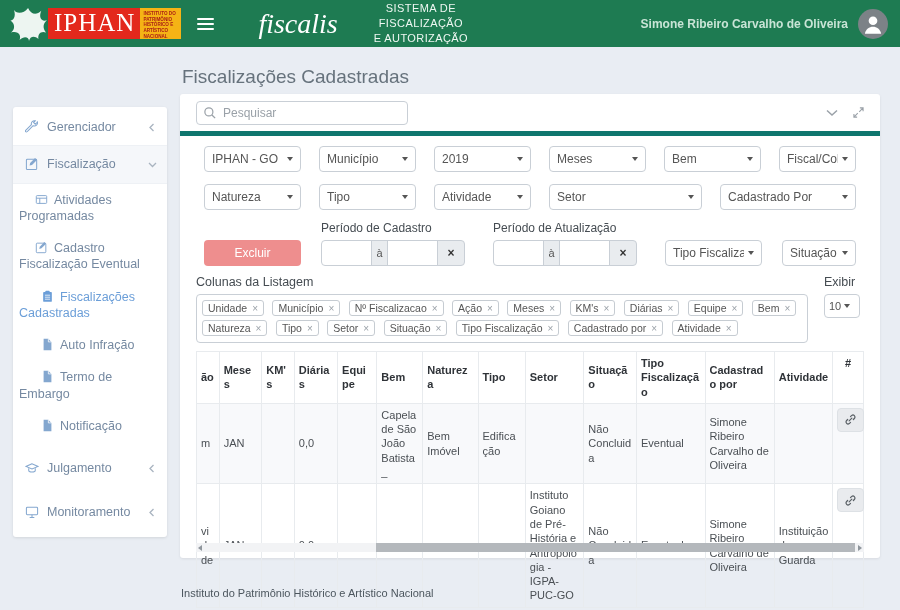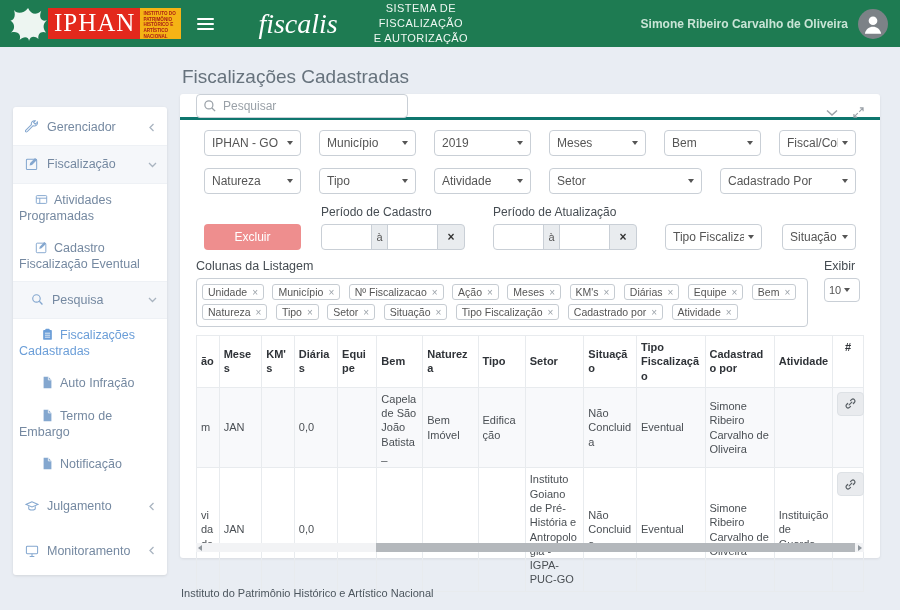--- a/index.html
+++ b/index.html
@@ -38,21 +38,21 @@
   .nav-sub .ico { display:inline-block; vertical-align:-2px; margin:0 6px 0 16px; }
   .nav-sub2 .ico { margin-left:22px; }
   .nav-nested { padding-left:18px; }
   .ico { color:#84a7cf; display:inline-flex; }
   .chev { color:#a9b4c0; }
   .active, .active .ico { color:#6b9ed8; }
   .gap-top { margin-top:8px; }
 
   
   .panel { position:absolute; left:180px; top:94px; width:700px; height:464px; background:#fff; border-radius:3px; box-shadow:0 1px 3px rgba(0,0,0,.08); }
-  .panel-head { height:26px; border-bottom:3px solid #0f766e; display:flex; align-items:center; padding:0 16px; position:relative; }
+  .panel-head { height:42px; border-bottom:5px solid #0f766e; display:flex; align-items:center; padding:0 16px; position:relative; }
   .search-wrap { position:relative; }
   .search-input { width:212px; height:24px; border:1px solid #c9cfd6; border-radius:4px; padding:0 8px 0 26px; font-size:12px; color:#555; font-family:inherit; outline:none; }
   .search-input::placeholder { color:#9aa1a8; }
   .search-icon { position:absolute; left:7px; top:5px; display:flex; }
   .head-icons { position:absolute; right:16px; top:13px; display:flex; gap:15px; align-items:center; }
   .head-icons span { display:flex; cursor:pointer; }
 
   .filters { padding:10px 24px 0; }
   .frow { display:flex; gap:18px; }
   .frow2 { margin-top:12px; }
@@ -184,34 +184,20 @@
 
   <div class="nav-item nav-sub">
     <span class="ico">
       <svg viewBox="0 0 15 15" width="13" height="13">
           <rect x="1.5" y="2.5" width="11" height="11" rx="1" fill="none" stroke="currentColor" stroke-width="1.1"></rect>
           <path d="M10.8 1.2l2 2-5.3 5.3-2.6.6.6-2.6z" fill="currentColor"></path>
         </svg>
     </span><span class="lbl">Cadastro Fiscalização Eventual</span>
   </div>
 
-  <div class="nav-item nav-parent nav-nested expanded">
-    <span class="ico">
-      <svg viewBox="0 0 15 15" width="13" height="13">
-          <circle cx="6.3" cy="6.3" r="4.3" fill="none" stroke="currentColor" stroke-width="1.3"></circle>
-          <line x1="9.6" y1="9.6" x2="13.2" y2="13.2" stroke="currentColor" stroke-width="1.5"></line>
-        </svg>
-    </span>
-    <span class="lbl">Pesquisa</span>
-    <span class="chev">
-      <svg viewBox="0 0 9 9" width="9" height="9">
-          <polyline points="1,3 4.5,6.5 8,3" fill="none" stroke="currentColor" stroke-width="1.3"></polyline>
-        </svg>
-    </span>
-  </div>
 
   <div class="nav-item nav-sub nav-sub2 active">
     <span class="ico">
       <svg viewBox="0 0 15 15" width="13" height="13">
           <rect x="2.5" y="2.2" width="10" height="11.5" rx="1" fill="currentColor"></rect>
           <rect x="5.2" y="0.8" width="4.6" height="2.6" rx="0.6" fill="currentColor"></rect>
           <line x1="4.5" y1="6" x2="10.5" y2="6" stroke="#f5f7fa" stroke-width="1"></line>
           <line x1="4.5" y1="8.3" x2="10.5" y2="8.3" stroke="#f5f7fa" stroke-width="1"></line>
           <line x1="4.5" y1="10.6" x2="10.5" y2="10.6" stroke="#f5f7fa" stroke-width="1"></line>
         </svg>

